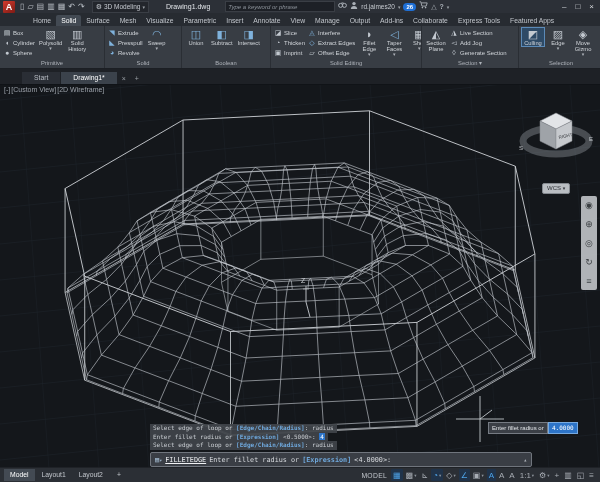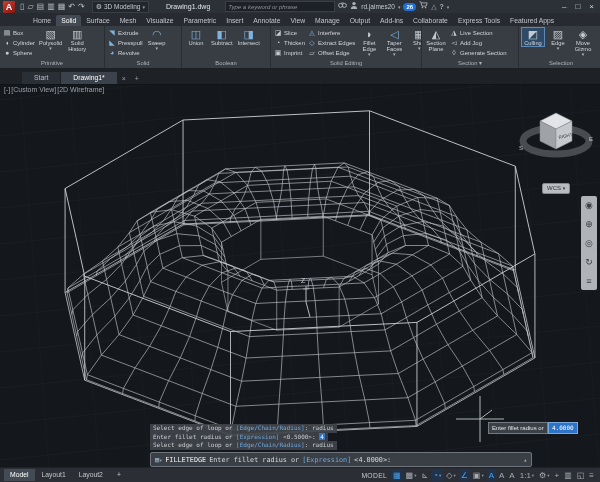--- a/index.html
+++ b/index.html
@@ -54,38 +54,38 @@
   .ftab{font-size:6.8px;color:#b9bec5;background:#2a2e35;padding:2px 12px;height:12px;box-sizing:border-box;}
   .ftab.active{background:#3b424b;color:#fff;}
   .ftab-btn{font-size:7px;color:#9aa0a6;padding:2px 4px;}
   
   .canvas{position:absolute;top:84px;left:0;right:0;bottom:0;background:#14171b;z-index:1;}
   .canvas svg{position:absolute;top:0;left:0;}
   .vplabel{position:absolute;top:2px;left:4px;font-size:7px;color:#9ba1a9;display:flex;gap:1px;z-index:5;}
   .prompt-chip{position:absolute;background:rgba(64,68,74,0.92);color:#c8ccd1;z-index:6;
                font-family:"DejaVu Sans Mono",monospace;font-size:6px;line-height:8.5px;height:8.5px;
                padding:0 3px;white-space:nowrap;}
-  .opt{color:#6fa8dc;}
+  .opt{color:#6fa8dc;font-weight:bold;}
   .hl{background:#2d74c8;color:#fff;padding:0 1px;}
   .dyn-label{position:absolute;background:#3b3f46;border:1px solid #767b83;color:#e2e5e9;z-index:6;
              font-size:6px;height:10px;line-height:10px;padding:0 3px;white-space:nowrap;}
   .dyn-value{position:absolute;background:#2d74c8;border:1px solid #78aadf;color:#fff;z-index:6;
              font-size:6px;height:10px;line-height:10px;padding:0 3px;font-family:"DejaVu Sans Mono",monospace;}
   .wcs-chip{position:absolute;background:#b9bdc2;border:1px solid #84898f;border-radius:2px;z-index:6;
             color:#2e3136;font-size:6px;height:9px;line-height:9px;padding:0 4px;}
   .navbar{position:absolute;background:rgba(198,201,205,0.88);border-radius:2px;z-index:6;width:16px;
           display:flex;flex-direction:column;align-items:center;justify-content:space-around;}
   .navbar span{color:#3c4043;font-size:9px;line-height:10px;}
   
   .cmd-dock{position:absolute;left:150px;top:452px;width:382px;height:15px;background:#3a3e45;
             border:1px solid #70757d;border-radius:2px;display:flex;align-items:center;gap:3px;
             padding:0 4px;font-family:"DejaVu Sans Mono",monospace;font-size:6.8px;color:#d7dade;
             z-index:20;box-sizing:border-box;white-space:nowrap;}
   .cmd-ico{color:#9fb6cc;font-size:7px;}
-  .cmd-cmd{color:#f0f2f4;}
+  .cmd-cmd{color:#f0f2f4;text-decoration:underline;}
   .cmd-expand{margin-left:auto;color:#aeb3ba;font-size:6px;}
   
   .statusbar{position:absolute;bottom:0;left:0;right:0;height:14px;background:#2b2f35;z-index:30;
              display:flex;align-items:center;padding:0 4px;gap:2px;border-top:1px solid #1f2227;}
   .mtab{font-size:6.8px;color:#c2c6cc;padding:0 6px;height:12px;line-height:12px;}
   .mtab.active{background:#434a53;color:#fff;}
   .sicons{margin-left:auto;display:flex;align-items:center;gap:1px;}
   .model-label{font-size:6.8px;color:#c2c6cc;margin-right:3px;letter-spacing:.3px;}
   .sico{font-size:8px;color:#a8adb4;padding:0 2px;height:12px;display:flex;align-items:center;gap:1px;}
   .sico.active{color:#4da3e8;background:#20334a;border-radius:1px;}

